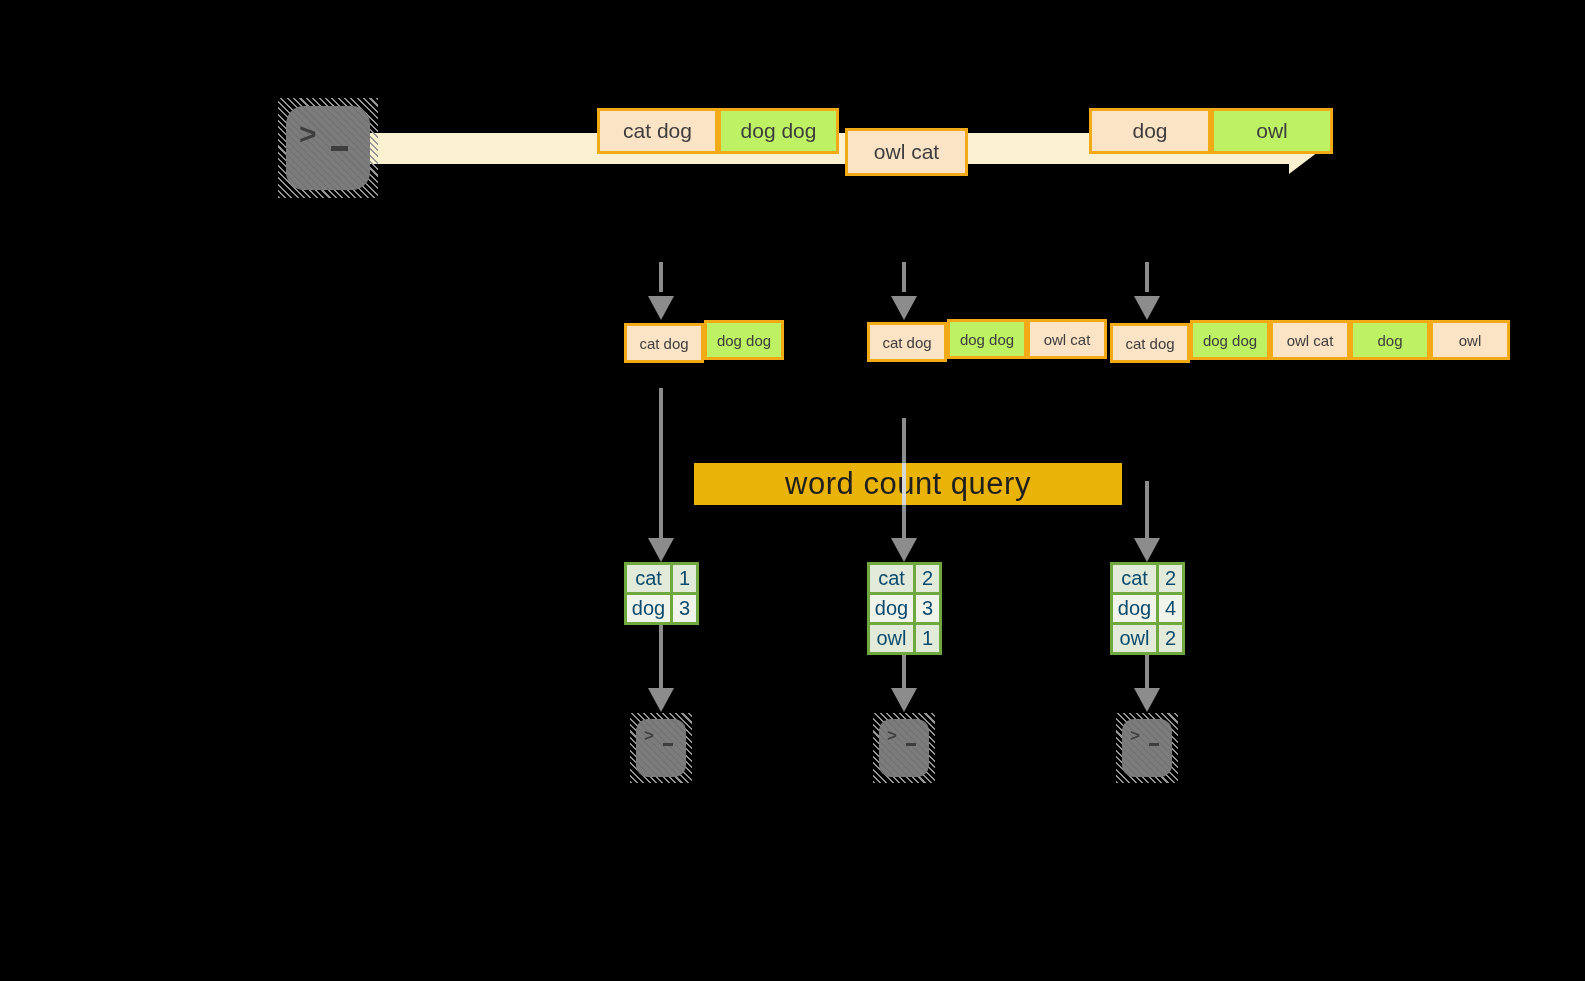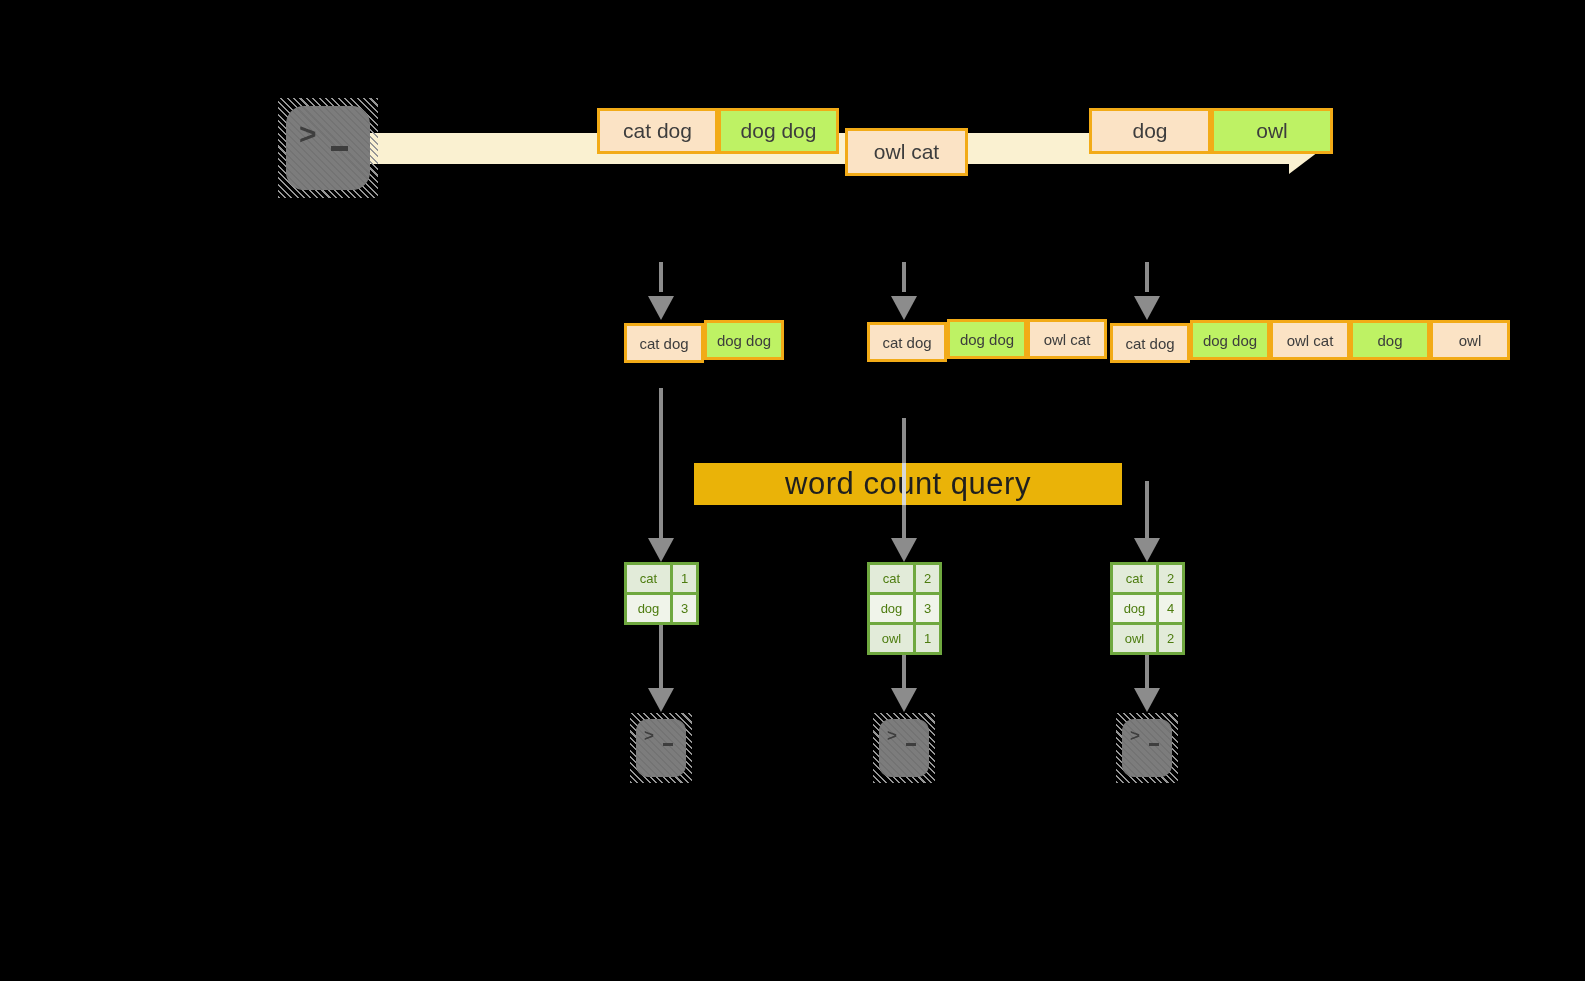--- a/index.html
+++ b/index.html
@@ -31,21 +31,21 @@
 
   
   .banner{background:#eab308;display:flex;align-items:center;justify-content:center;z-index:2;}
   .banner span{font-size:31px;color:#1F1F1F;letter-spacing:0.5px;}
 
   
   .gtable{display:flex;flex-direction:column;z-index:5;}
   .grow{display:flex;margin-top:-3px;}
   .gtable .grow:first-child{margin-top:0;}
   .gcell{border:3px solid #6FA83F;height:33px;display:flex;align-items:center;justify-content:center;
-         font-size:13px;color:#4d7c0f;box-sizing:border-box;}
+         font-size:20px;color:#0c4a6e;box-sizing:border-box;}
   .gcell.word{width:49px;}
   .gcell.num{width:29px;margin-left:-3px;}
   .gshade-a{background:#E2EBD9;}
   .gshade-b{background:#F0F4EA;}
 
   
   .term{background:repeating-linear-gradient(45deg,#969696 0 1.5px,transparent 1.5px 4.5px);z-index:6;}
   .term-body{position:absolute;background-color:#7C7C7C;
              background-image:repeating-linear-gradient(45deg,rgba(0,0,0,0.07) 0 1.5px,transparent 1.5px 5px);}
   .term-lg .term-body{left:8px;top:8px;right:8px;bottom:8px;border-radius:18px;}

